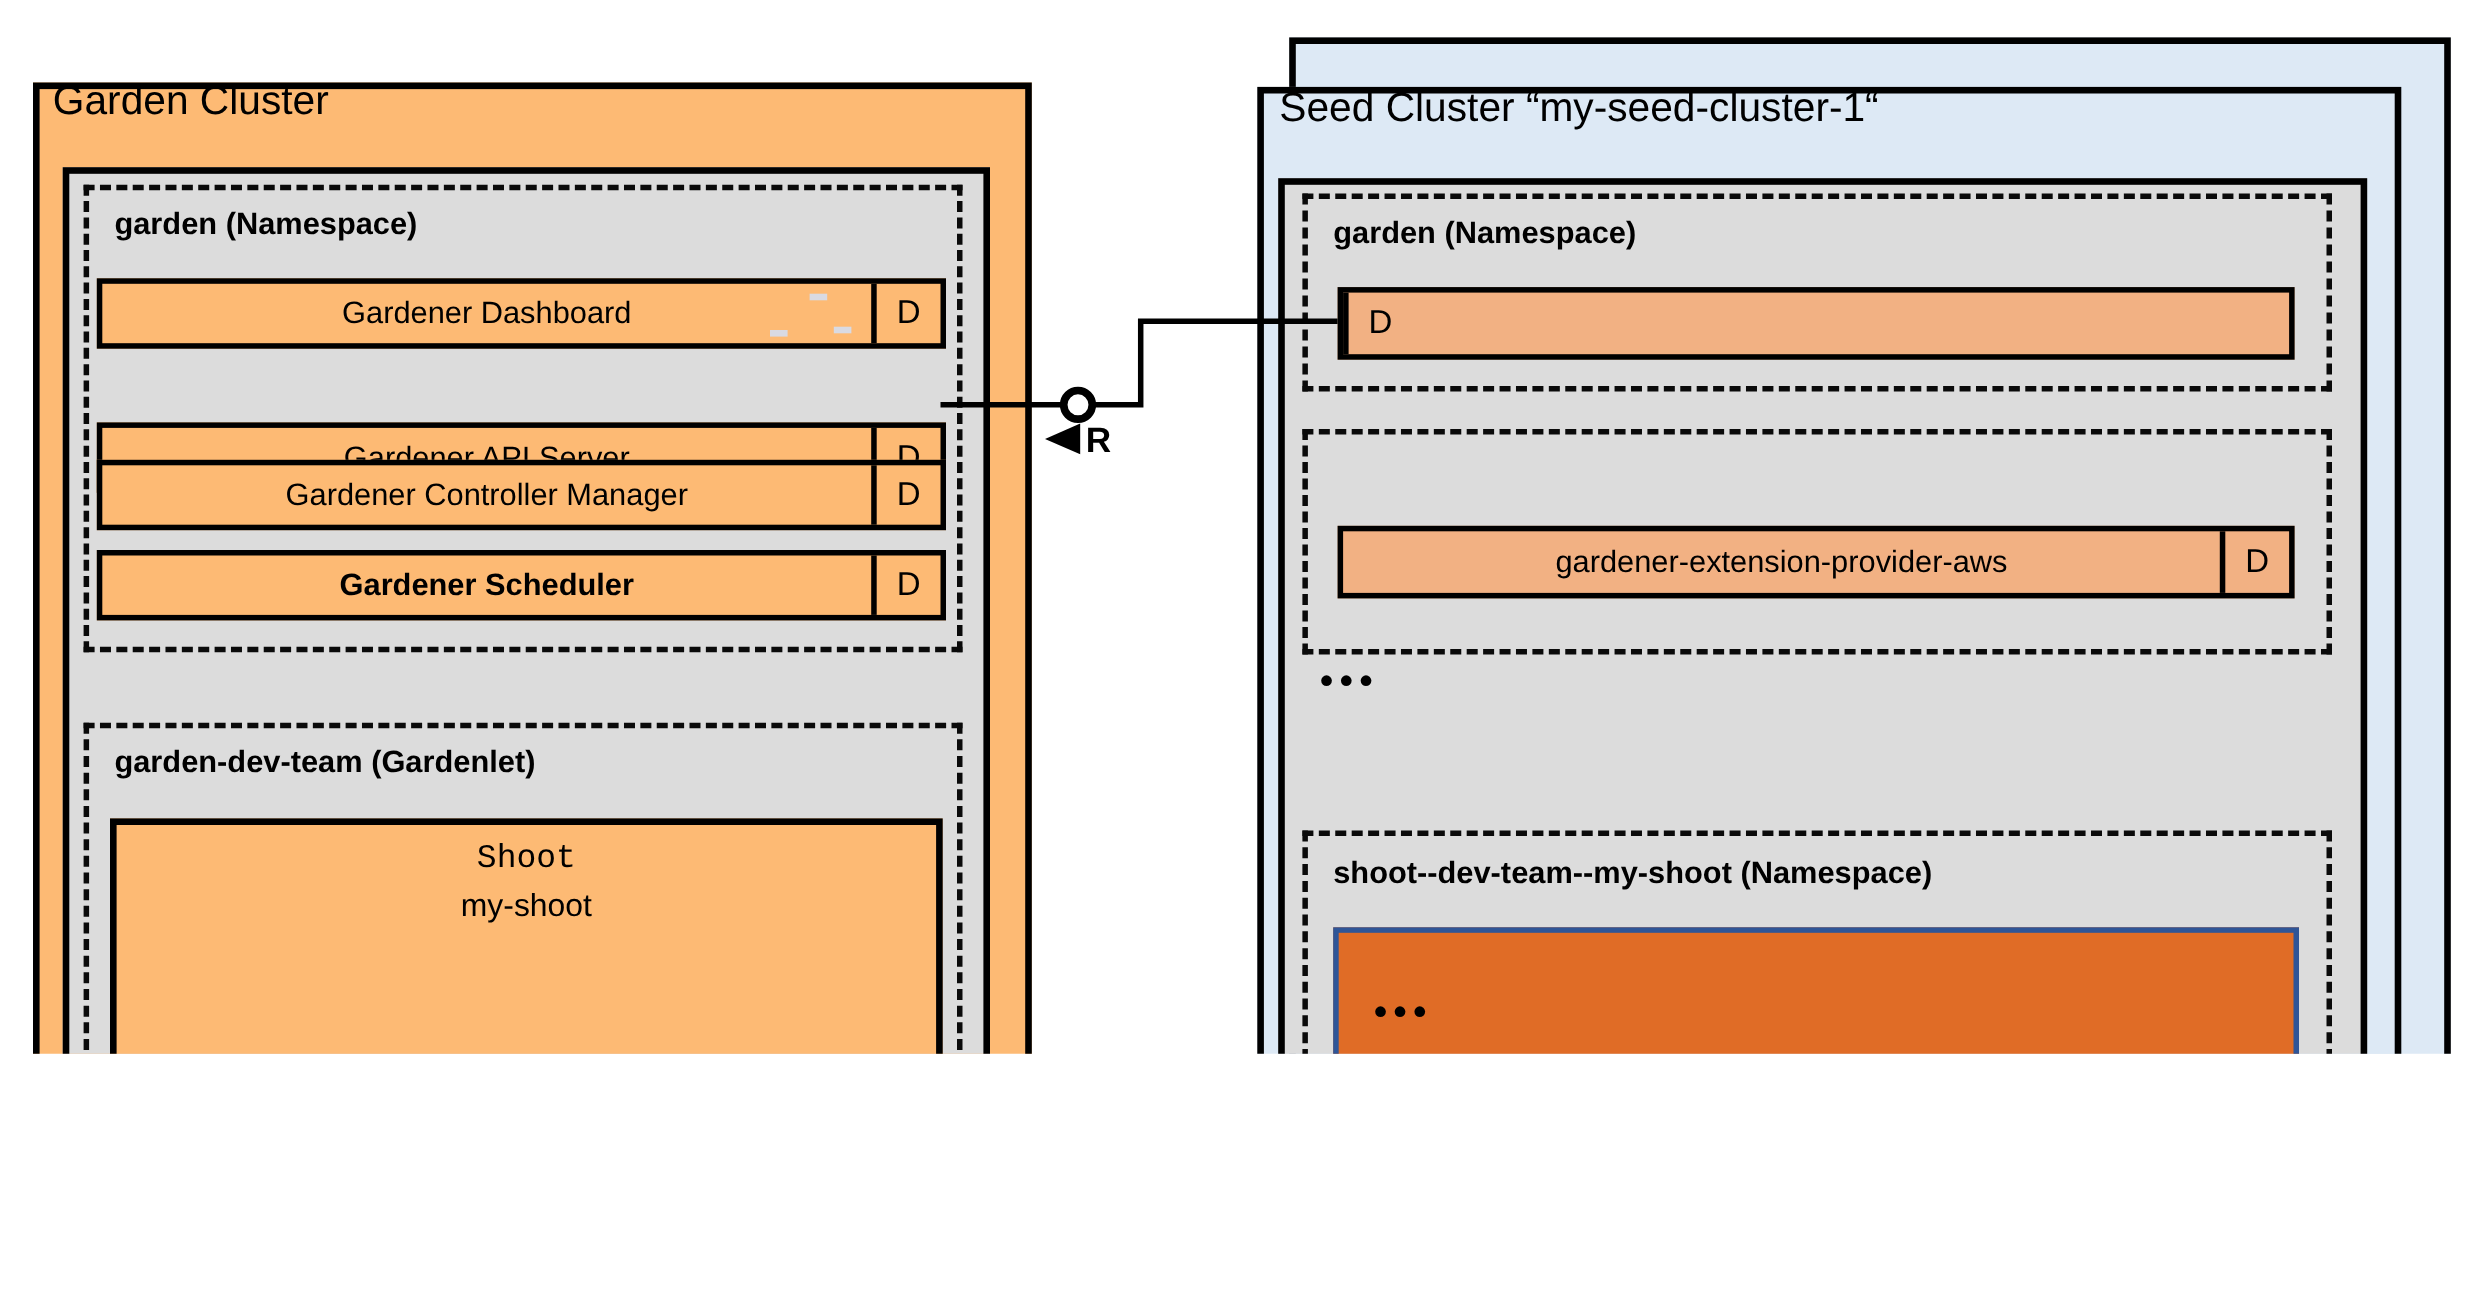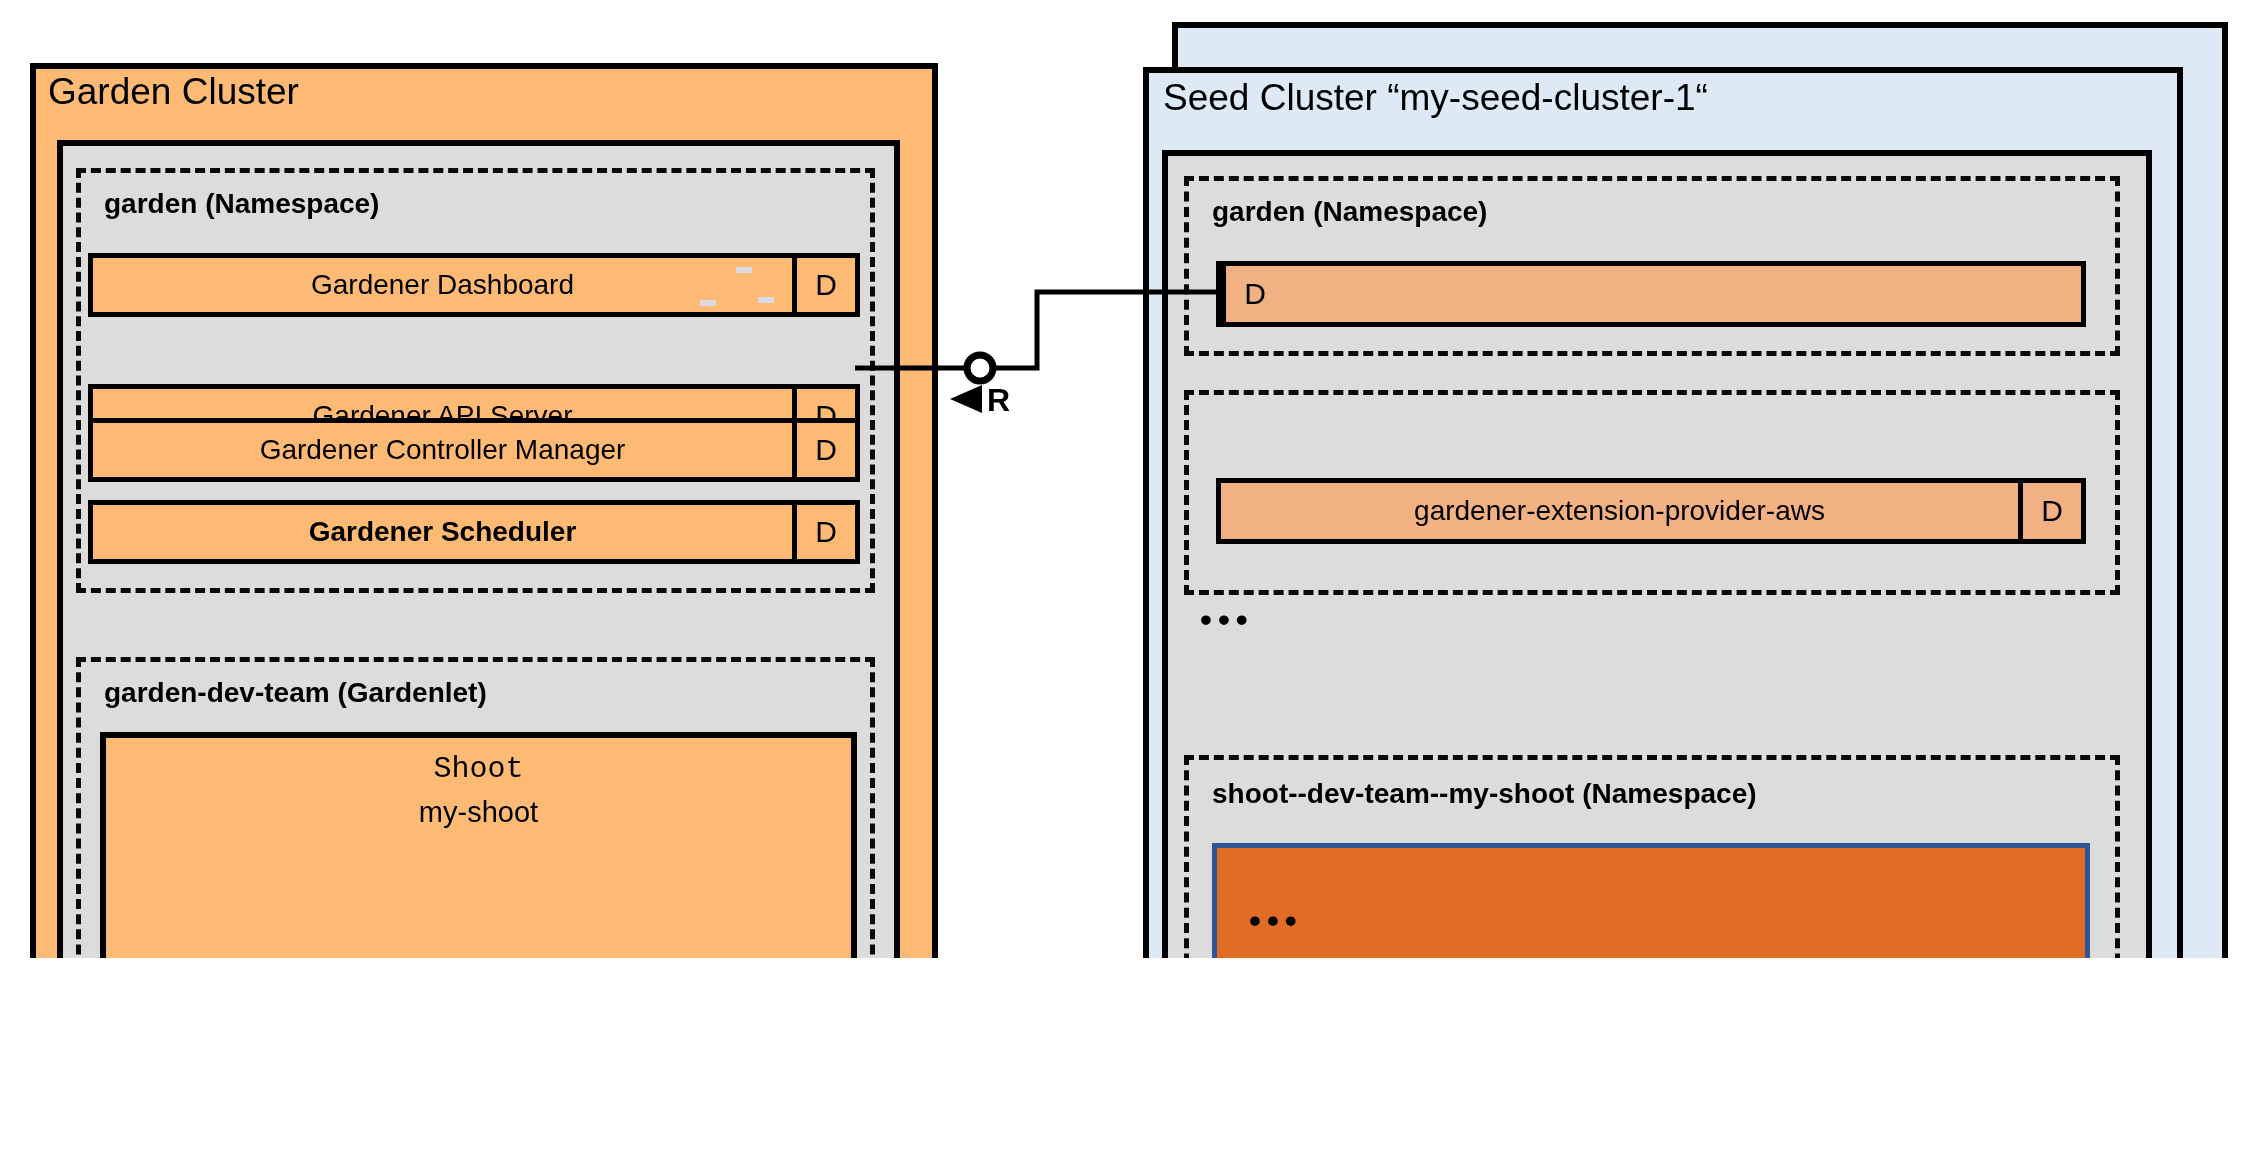--- a/index.html
+++ b/index.html
@@ -2,21 +2,21 @@
 <html><head>
 <meta charset="utf-8">
 <style>
   html,body { margin:0; padding:0; background:#ffffff; }
   .canvas {
     position:relative; width:2262px; height:958px;
     font-family:"Liberation Sans", sans-serif; color:#000;
     overflow:hidden;
   }
   .abs { position:absolute; box-sizing:border-box; }
-  .solidbox { border:6px solid #000; }
+  .solidbox { border:6px solid #000;margin-top:12px; }
   .dashedbox { border:5px dashed #0a0a0a; }
   .bg-green { background:#fdba74; }
   .bg-gray  { background:#dcdcdc; }
   .bg-blue  { background:#dde9f5; }
   .bg-orange{ background:#f2b183; }
   .bg-dkorange{ background:#e06c26; }
 
   .cluster-title { font-size:37px; line-height:1.1; }
   .ns-title { font-size:28px; font-weight:bold; white-space:nowrap; }
 

